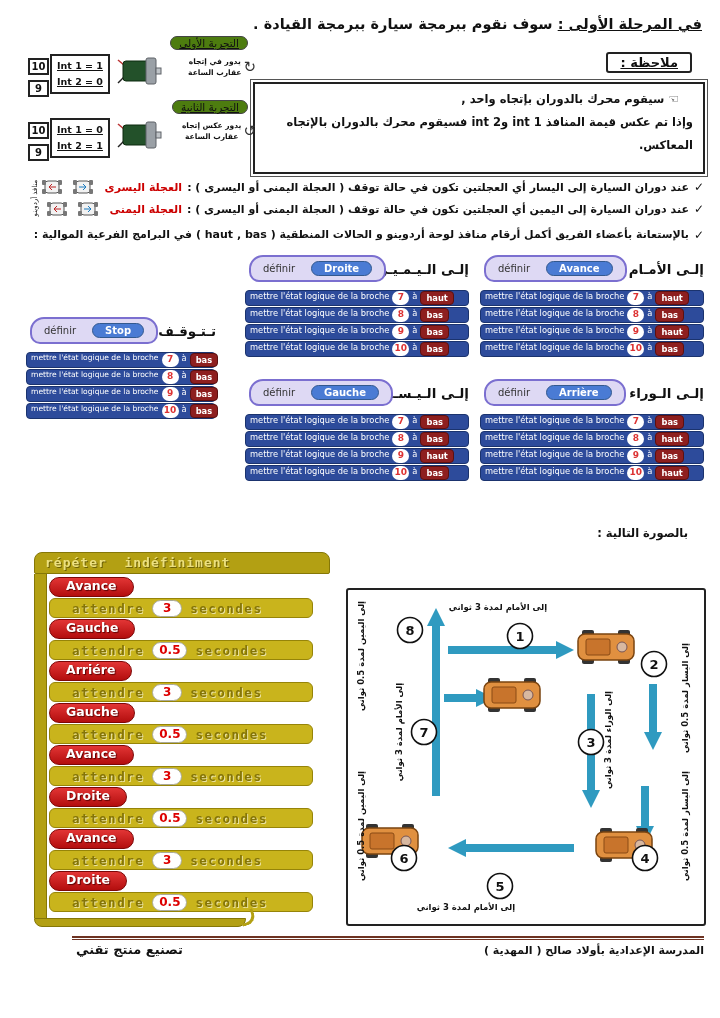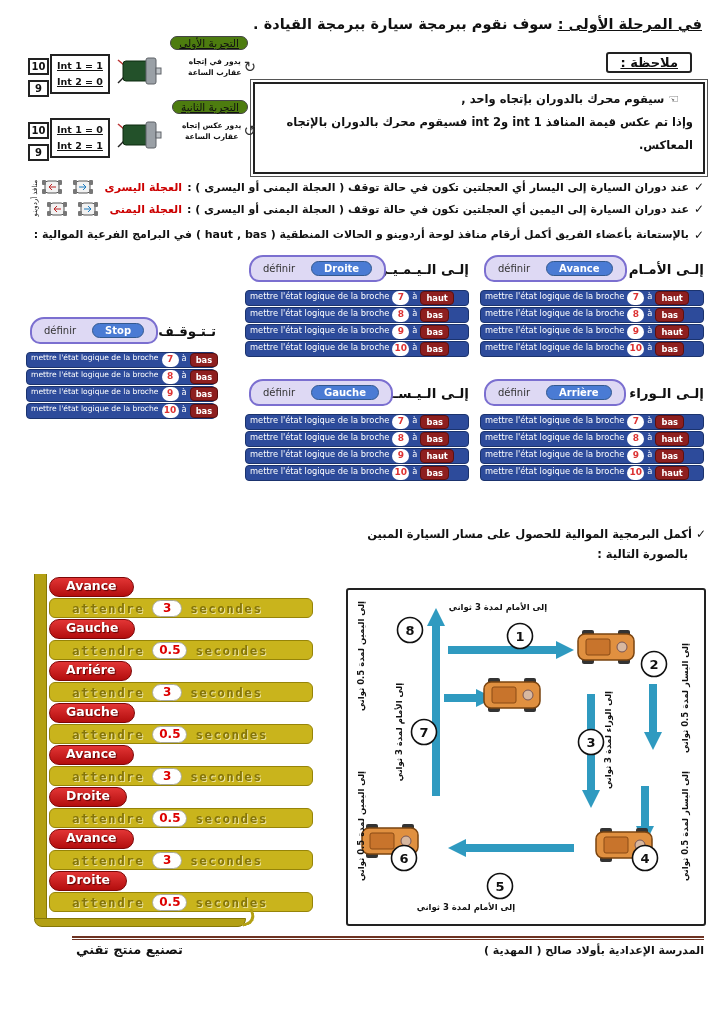--- a/index.html
+++ b/index.html
@@ -353,25 +353,25 @@
       <div class="brow" dir="ltr">
         <span class="brow-label">mettre l'état logique de la broche</span>
         <span class="pin-oval">10</span>
         <span class="a-word">à</span>
         <span class="state-badge">bas</span>
       </div>
     </div>
 </div>
 
 <div class="task abs">
-  <div class="l1"><span class="qcheck">✓</span> <span>أكمل البرمجية الموالية للحصول على مسار السيارة المبين</span></div>
   <div class="l2">بالصورة التالية :</div>
 </div>
 
 <div class="ard abs">
+  <div class="ard-repeat">répéter  indéfiniment</div>
   <div class="ard-spine"></div>
   <div class="ard-body" id="ard-body">
       <div class="call-block">Avance</div>
       <div class="wait-block">
         <span class="wait-word">attendre</span>
         <span class="wait-value">3</span>
         <span class="wait-word">secondes</span>
       </div>
       <div class="call-block">Gauche</div>
       <div class="wait-block">

